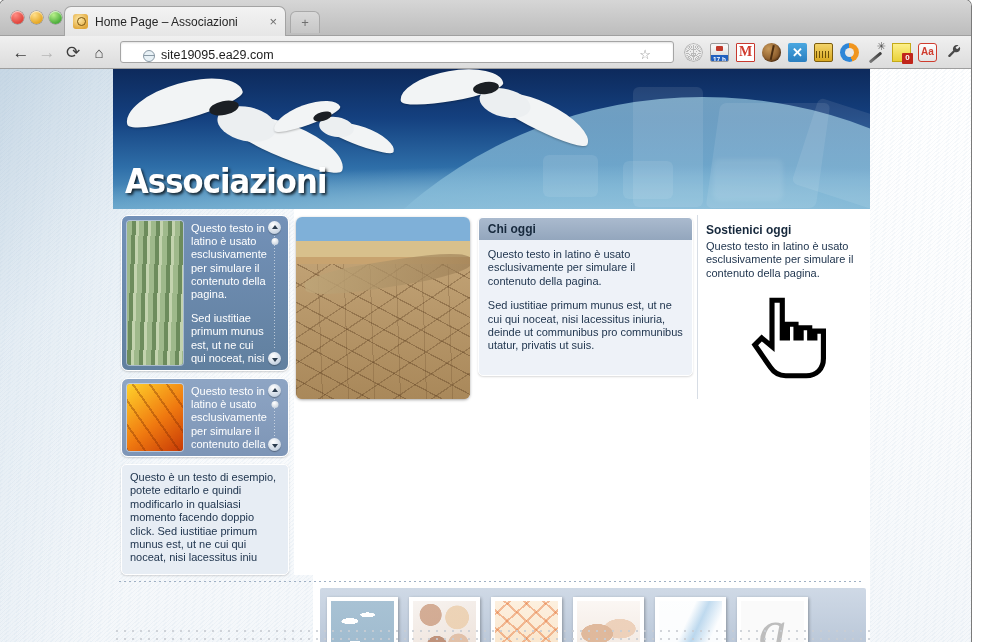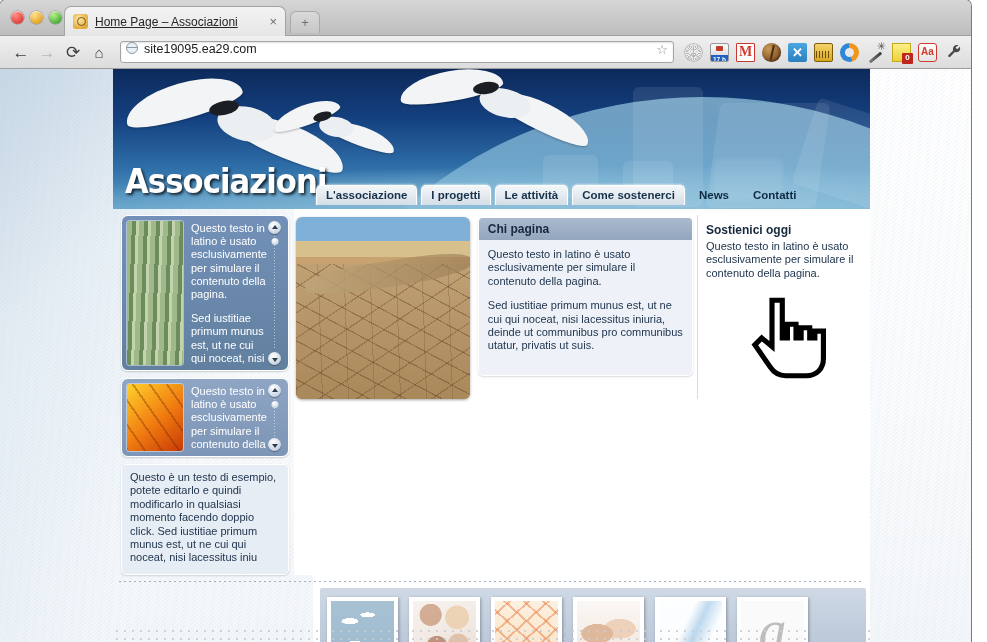--- a/index.html
+++ b/index.html
@@ -44,21 +44,20 @@
     background:radial-gradient(circle at 40% 35%, #ffe9a8, #e0a73a 75%);
     position:relative; flex:0 0 auto;
   }
   .tab .favicon:after{
     content:""; position:absolute; left:4px; top:3px; width:7px; height:7px;
     border:1.5px solid #7a5510; border-radius:50%;
   }
   .tab .tabtitle{
     font-size:12px; color:#262626; white-space:nowrap; overflow:hidden;
     flex:1 1 auto;
-    text-decoration:underline;
   }
   .tab .tabclose{
     font-size:13px; color:#6e6e6e; margin-left:6px; line-height:1; flex:0 0 auto;
   }
   .newtab{
     position:absolute; left:290px; top:11px; width:30px; height:22px;
     background:linear-gradient(#d9d9d9,#c6c6c6);
     border:1px solid #a9a9a9; border-bottom:none; border-radius:6px 6px 0 0;
     color:#6f6f6f; font-size:13px; text-align:center; line-height:21px;
   }
@@ -69,21 +68,21 @@
     background:linear-gradient(#f0f0f0,#dcdcdc);
     border-bottom:1px solid #9e9e9e;
     display:flex; align-items:center; padding:0 8px;
   }
   .navbtn{ width:26px; text-align:center; color:#3d3d3d; font-size:17px; line-height:1; }
   .navbtn.dim{ color:#b6b6b6; }
   .navbtn.home{ font-size:15px; }
   .omnibox{
     flex:1 1 auto; height:22px; margin:0 6px 0 8px;
     background:#fff; border:1px solid #a5a5a5; border-radius:3px;
-    display:flex; align-items:flex-start; padding:0 5px;
+    display:flex; align-items:flex-end; padding:0 22px;
     box-shadow:inset 0 1px 2px rgba(0,0,0,.12);
   }
   .omnibox .globe{
     width:12px; height:12px; border-radius:50%;
     border:1.3px solid #8a9aa6; margin-right:6px; position:relative; flex:0 0 auto;
     background:#e8f1f6;
   }
   .omnibox .globe:after{
     content:""; position:absolute; left:-0.5px; top:4.2px; width:11px; height:1px; background:#8a9aa6;
   }
@@ -531,28 +530,20 @@
           </div>
           <div class="gull gullC">
             <div class="wing w1"></div>
               <div class="wing w2"></div>
             <div class="body"></div>
               <div class="tip"></div>
           </div>
 
           <div class="logo">Associazioni</div>
 
-          <div class="nav">
-            <div class="navitem">L'associazione</div>
-            <div class="navitem">I progetti</div>
-            <div class="navitem">Le attività</div>
-            <div class="navitem">Come sostenerci</div>
-            <div class="navitem plain">News</div>
-            <div class="navitem plain">Contatti</div>
-          </div>
         </div>
 
         <div class="contentwrap">
           <div class="bodyrow">
 
             <div class="col-left">
 
               <div class="promo">
                 <div class="thumb cactus"></div>
                 <div class="ptext">
@@ -588,21 +579,21 @@
             </div>
 
             <div class="col-main">
               <div class="mainrow">
                 <div class="photo-main">
                   <div class="cracks"></div>
                   <div class="ridge"></div>
                 </div>
 
                 <div class="chi">
-                  <div class="chihead">Chi pagina</div>
+                  <div class="chihead">Chi oggi</div>
                   <div class="chibody">
                     <p>Questo testo in latino è usato esclusivamente per simulare il contenuto della pagina.</p>
                     <p>Sed iustitiae primum munus est, ut ne cui qui noceat, nisi lacessitus iniuria, deinde ut communibus pro communibus utatur, privatis ut suis.</p>
                   </div>
                 </div>
 
                 <div class="col-right">
                   <h3>Sostienici oggi</h3>
                   <p>Questo testo in latino è usato esclusivamente per simulare il contenuto della pagina.</p>
                   <div class="handcursor">

